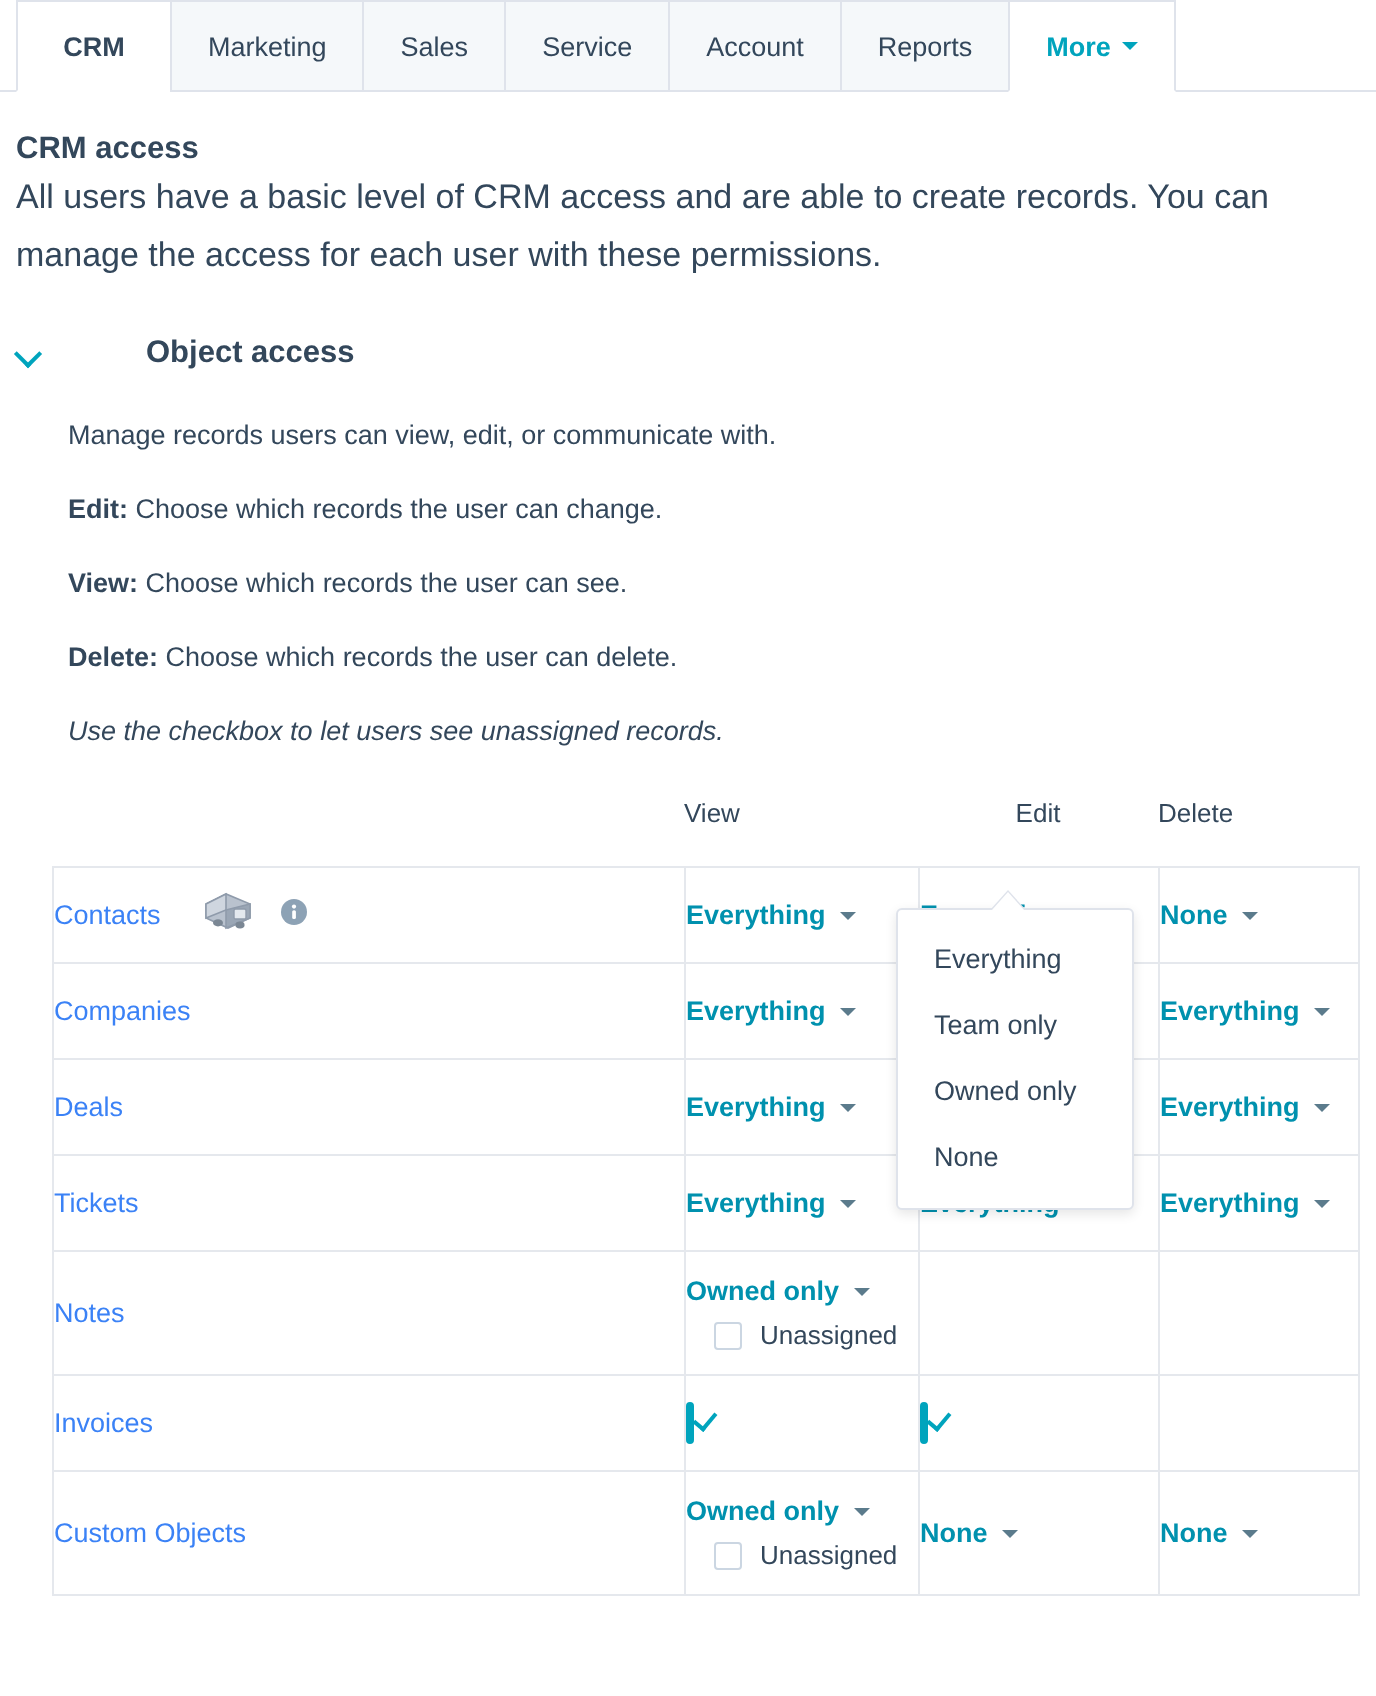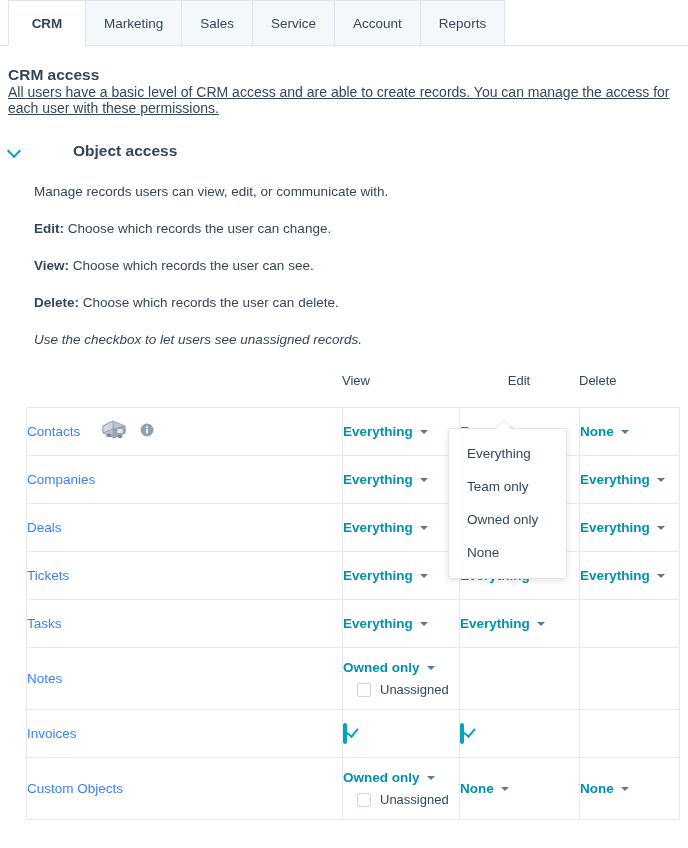--- a/index.html
+++ b/index.html
@@ -64,26 +64,25 @@
   
   .page { padding: 0 8px; }
 
   h1.section-title {
     font-size: 15.5px;
     font-weight: bold;
     color: #33475b;
     margin: 20px 0 0 0;
   }
   p.intro {
-    font-size: 14px;
-    line-height: 16px;
+    font-size: 17px;
+    line-height: 29px;
     margin: 0;
     color: #33475b;
     max-width: 672px;
-    text-decoration: underline;
   }
 
   .object-access-head {
     display: flex;
     align-items: center;
     margin: 26px 0 0 0;
     gap: 41px;
   }
   .chev {
     width: 14px; height: 14px;
@@ -274,20 +273,24 @@
       <span>Sales</span>
     </div>
     <div class="tab">
       <span>Service</span>
     </div>
     <div class="tab">
       <span>Account</span>
     </div>
     <div class="tab">
       <span>Reports</span>
+    </div>
+    <div class="tab more">
+      <span>More</span>
+      <span class="caret"></span>
     </div>
   </div>
 
 <div class="page">
 
   <h1 class="section-title">CRM access</h1>
   <p class="intro">All users have a basic level of CRM access and are able to create records. You can manage the access for each user with these permissions.</p>
 
   <div class="object-access-head">
     <span class="chev"></span>
@@ -448,44 +451,20 @@
             </td>
             <td class="val-cell last">
               <div class="cell-stack">
                 <span class="dd">
                   <span>Everything</span>
                   <span class="arrow"></span>
                 </span>
               </div>
             </td>
           </tr>
-          <tr>
-            <td class="name-cell">
-              <div class="name-inner">
-                <span>Tasks</span>
-              </div>
-            </td>
-            <td class="val-cell">
-              <div class="cell-stack">
-                <span class="dd">
-                  <span>Everything</span>
-                  <span class="arrow"></span>
-                </span>
-              </div>
-            </td>
-            <td class="val-cell">
-              <div class="cell-stack">
-                <span class="dd">
-                  <span>Everything</span>
-                  <span class="arrow"></span>
-                </span>
-              </div>
-            </td>
-            <td class="val-cell last"></td>
-          </tr>
           <tr class="tall">
             <td class="name-cell">
               <div class="name-inner">
                 <span>Notes</span>
               </div>
             </td>
             <td class="val-cell">
               <div class="cell-stack">
                 <span class="dd">
                   <span>Owned only</span>

